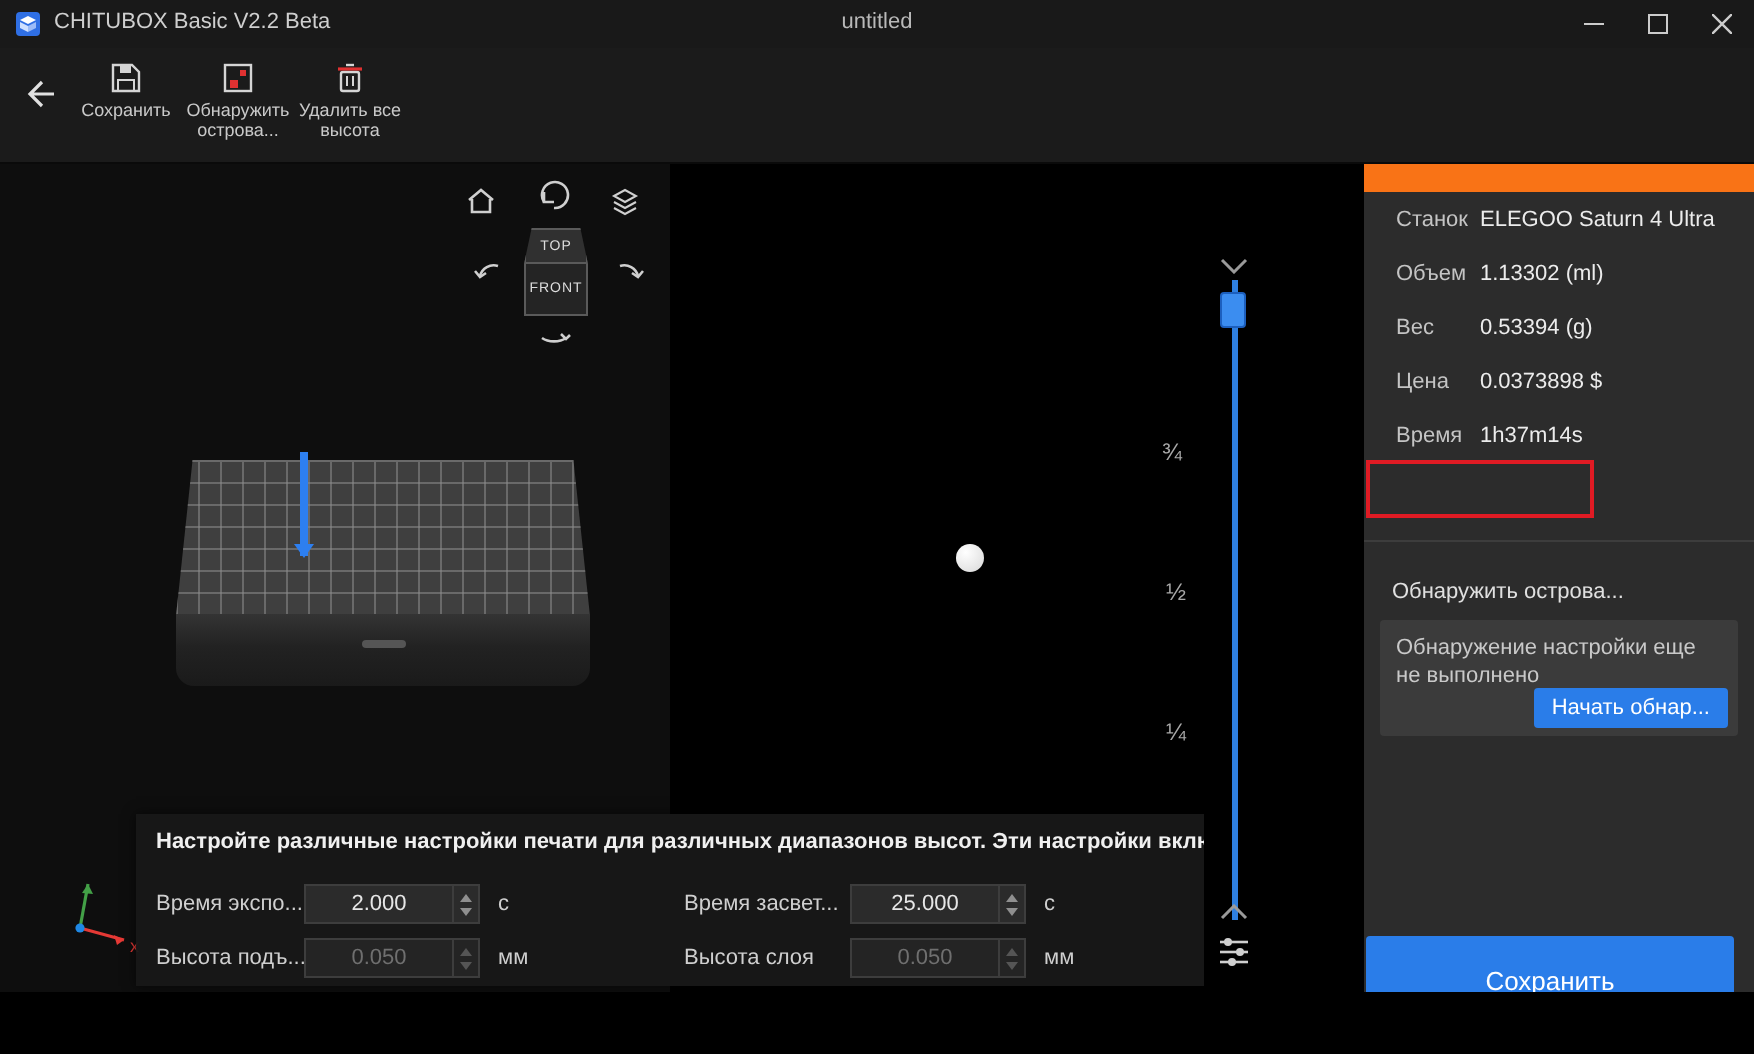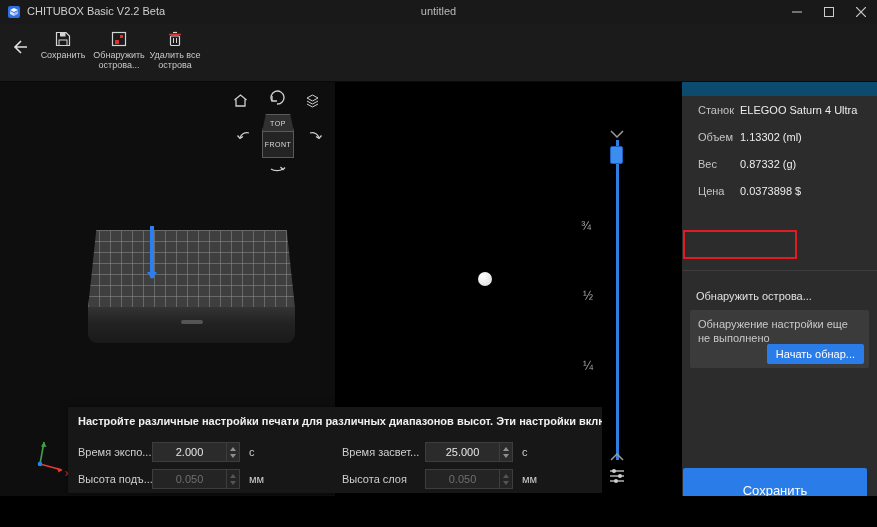--- a/index.html
+++ b/index.html
@@ -1,18 +1,18 @@
 <!DOCTYPE html>
 <html><head>
 <meta charset="utf-8">
 <style>
   * { margin:0; padding:0; box-sizing:border-box; }
   html,body { background:#000; }
   body { font-family:"Liberation Sans", sans-serif; }
-  #app { position:relative; width:877px; height:496px; background:#0c4a6e; overflow:hidden; color:#ddd; }
+  #app { position:relative; width:877px; height:496px; background:#f97316; overflow:hidden; color:#ddd; }
 
   
   .titlebar { position:absolute; top:0; left:0; width:877px; height:24px; background:#191919; z-index:30; }
   .logo { position:absolute; left:8px; top:6px; width:12px; height:12px; background:#2f6fe4; border-radius:2px; }
   .logo svg { position:absolute; left:2px; top:2px; }
   .app-title { position:absolute; left:27px; top:5px; font-size:11px; color:#cfcfcf; }
   .doc-title { position:absolute; left:50%; top:5px; transform:translateX(-50%); font-size:11px; color:#b9b9b9; }
   .upgrade-pill { position:absolute; right:139px; top:3px; height:18px; border-radius:9px; display:flex; overflow:hidden; cursor:pointer; }
   .upgrade-left { background:#f43b6e; color:#fff; font-size:10px; line-height:18px; padding:0 9px; }
   .upgrade-right { background:linear-gradient(90deg,#8a5cf5,#4d7df7); display:flex; align-items:center; gap:3px; padding:0 9px; }
@@ -161,21 +161,21 @@
       <span class="t-icon">
         <svg width="18" height="18" viewBox="0 0 18 18">
             <rect x="4.5" y="6" width="9" height="9.5" rx="1" fill="none" stroke="#d5d5d5" stroke-width="1.2"></rect>
             <line x1="3" y1="4.5" x2="15" y2="4.5" stroke="#e03131" stroke-width="1.6"></line>
             <line x1="7" y1="2.5" x2="11" y2="2.5" stroke="#d5d5d5" stroke-width="1.2"></line>
             <line x1="7.5" y1="8" x2="7.5" y2="13" stroke="#d5d5d5"></line>
             <line x1="10.5" y1="8" x2="10.5" y2="13" stroke="#d5d5d5"></line>
           </svg>
       </span>
       <span class="t-label">Удалить все
-острова</span>
+высота</span>
     </div>
   </div>
 
   <div class="viewport">
     <div class="vp-left"></div>
 
     <div class="vc-icon" style="left:233px; top:11px;">
       <svg width="15" height="15" viewBox="0 0 15 15">
           <path d="M1.5 7 7.5 2 13.5 7 M3 6.5 V13 H12 V6.5" fill="none" stroke="#cfcfcf" stroke-width="1.3"></path>
         </svg>
@@ -320,25 +320,29 @@
     <div class="stat-row">
       <span class="stat-label">Станок</span>
       <span class="stat-value">ELEGOO Saturn 4 Ultra</span>
     </div>
     <div class="stat-row">
       <span class="stat-label">Объем</span>
       <span class="stat-value">1.13302 (ml)</span>
     </div>
     <div class="stat-row">
       <span class="stat-label">Вес</span>
-      <span class="stat-value">0.87332 (g)</span>
+      <span class="stat-value">0.53394 (g)</span>
     </div>
     <div class="stat-row">
       <span class="stat-label">Цена</span>
       <span class="stat-value">0.0373898 $</span>
+    </div>
+    <div class="stat-row">
+      <span class="stat-label">Время</span>
+      <span class="stat-value">1h37m14s</span>
     </div>
     <div class="red-box"></div>
 
     <div class="divider"></div>
 
     <div class="islands-header">Обнаружить острова...</div>
     <div class="islands-box">
       <div class="islands-status">Обнаружение настройки еще не выполнено</div>
       <div class="islands-start">Начать обнар...</div>
     </div>

